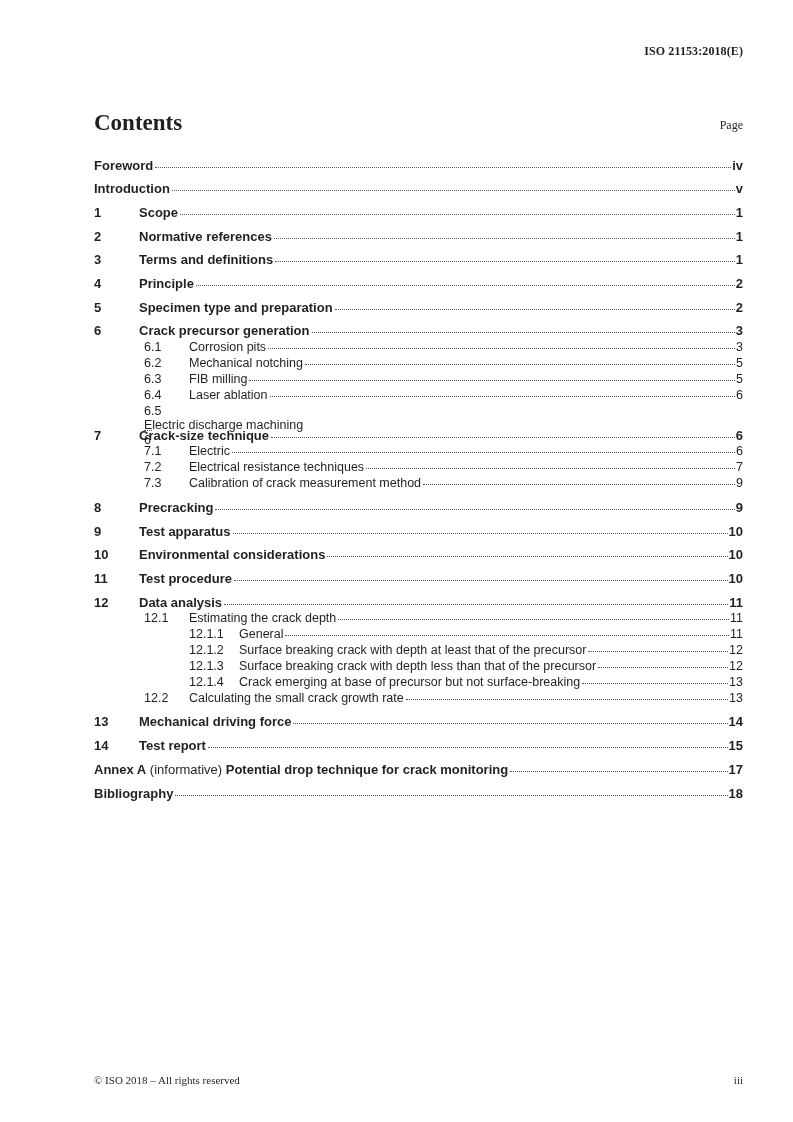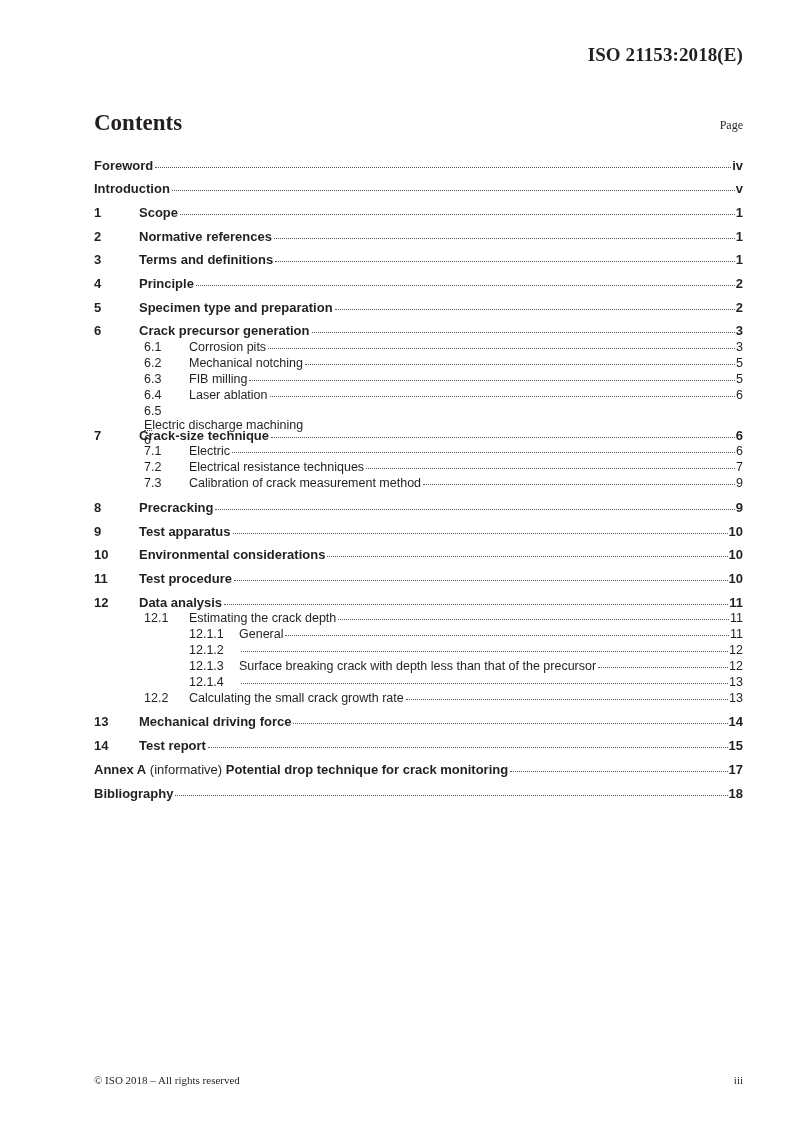--- a/index.html
+++ b/index.html
@@ -1,18 +1,18 @@
 <!DOCTYPE html>
 <html><head>
 <meta charset="utf-8">
 <style>
   html, body { margin: 0; padding: 0; background: #ffffff; }
   body { width: 793px; height: 1122px; position: relative; overflow: hidden;
          font-family: "DejaVu Serif", "Liberation Serif", serif; color: #231f20; }
-  .header-id { position: absolute; top: 44px; right: 50px; font-size: 19px; font-weight: bold;
+  .header-id { position: absolute; top: 44px; right: 50px; font-size: 12px; font-weight: bold;
                font-family: "Liberation Serif", "DejaVu Serif", serif; letter-spacing: 0.1px; }
   .contents-title { position: absolute; left: 94px; top: 110px; font-size: 23px; font-weight: bold;
                     font-family: "Liberation Serif", "DejaVu Serif", serif; }
   .page-label { position: absolute; right: 50px; top: 118px; font-size: 12px;
                 font-family: "Liberation Serif", "DejaVu Serif", serif; }
   .toc { position: absolute; left: 94px; width: 649px; top: 0; }
   .row { position: absolute; left: 0; width: 649px; display: flex; align-items: baseline;
          font-family: Liberation Sans, sans-serif; white-space: nowrap; cursor: pointer; }
   .row.l1 { font-size: 13px; font-weight: bold; }
   .row.l2, .row.l3 { font-size: 12.5px; font-weight: normal; }
@@ -175,31 +175,33 @@
       <span class="pg">11</span>
     </div>
     <div class="row l3" style="top: 627px;">
       <span class="num">12.1.1</span>
       <span class="title">General</span>
       <span class="dots"></span>
       <span class="pg">11</span>
     </div>
     <div class="row l3" style="top: 643px;">
       <span class="num">12.1.2</span>
+      <span class="title">Surface breaking crack with depth at least that of the precursor</span>
       <span class="dots"></span>
       <span class="pg">12</span>
     </div>
     <div class="row l3" style="top: 659px;">
       <span class="num">12.1.3</span>
       <span class="title">Surface breaking crack with depth less than that of the precursor</span>
       <span class="dots"></span>
       <span class="pg">12</span>
     </div>
     <div class="row l3" style="top: 675px;">
       <span class="num">12.1.4</span>
+      <span class="title">Crack emerging at base of precursor but not surface-breaking</span>
       <span class="dots"></span>
       <span class="pg">13</span>
     </div>
     <div class="row l2" style="top: 691px;">
       <span class="num">12.2</span>
       <span class="title">Calculating the small crack growth rate</span>
       <span class="dots"></span>
       <span class="pg">13</span>
     </div>
     <div class="row l1" style="top: 714px;">

